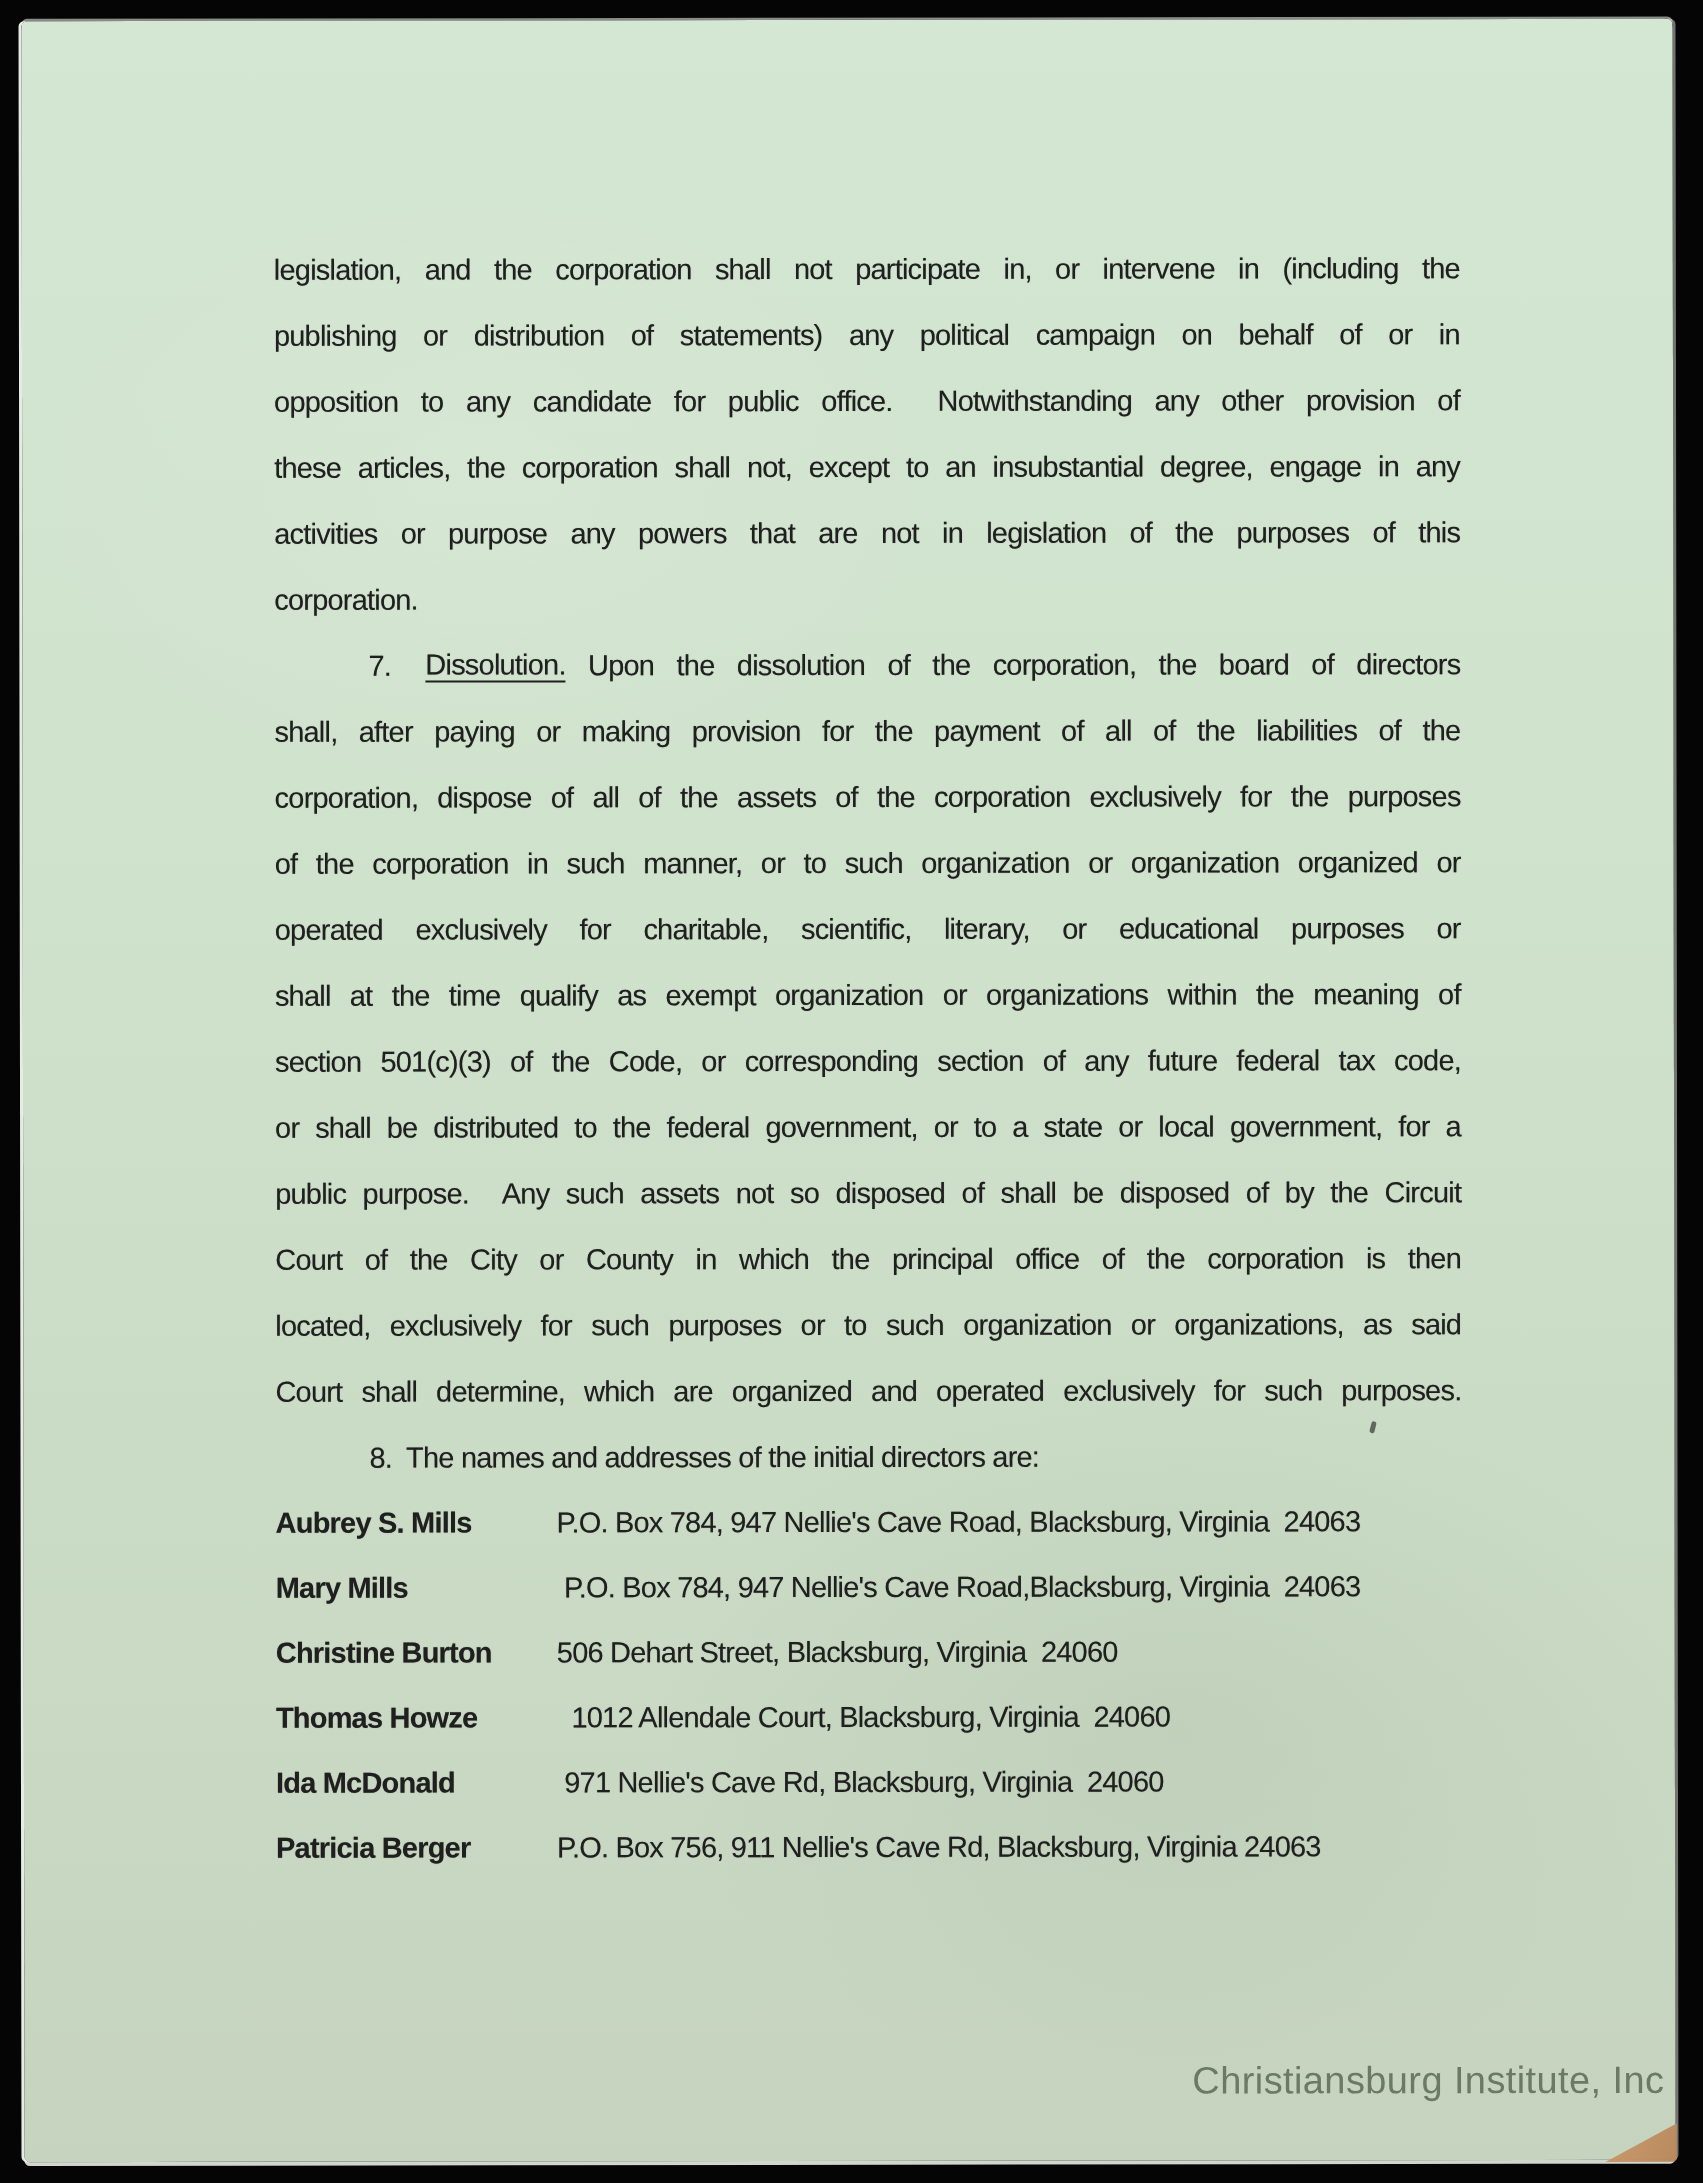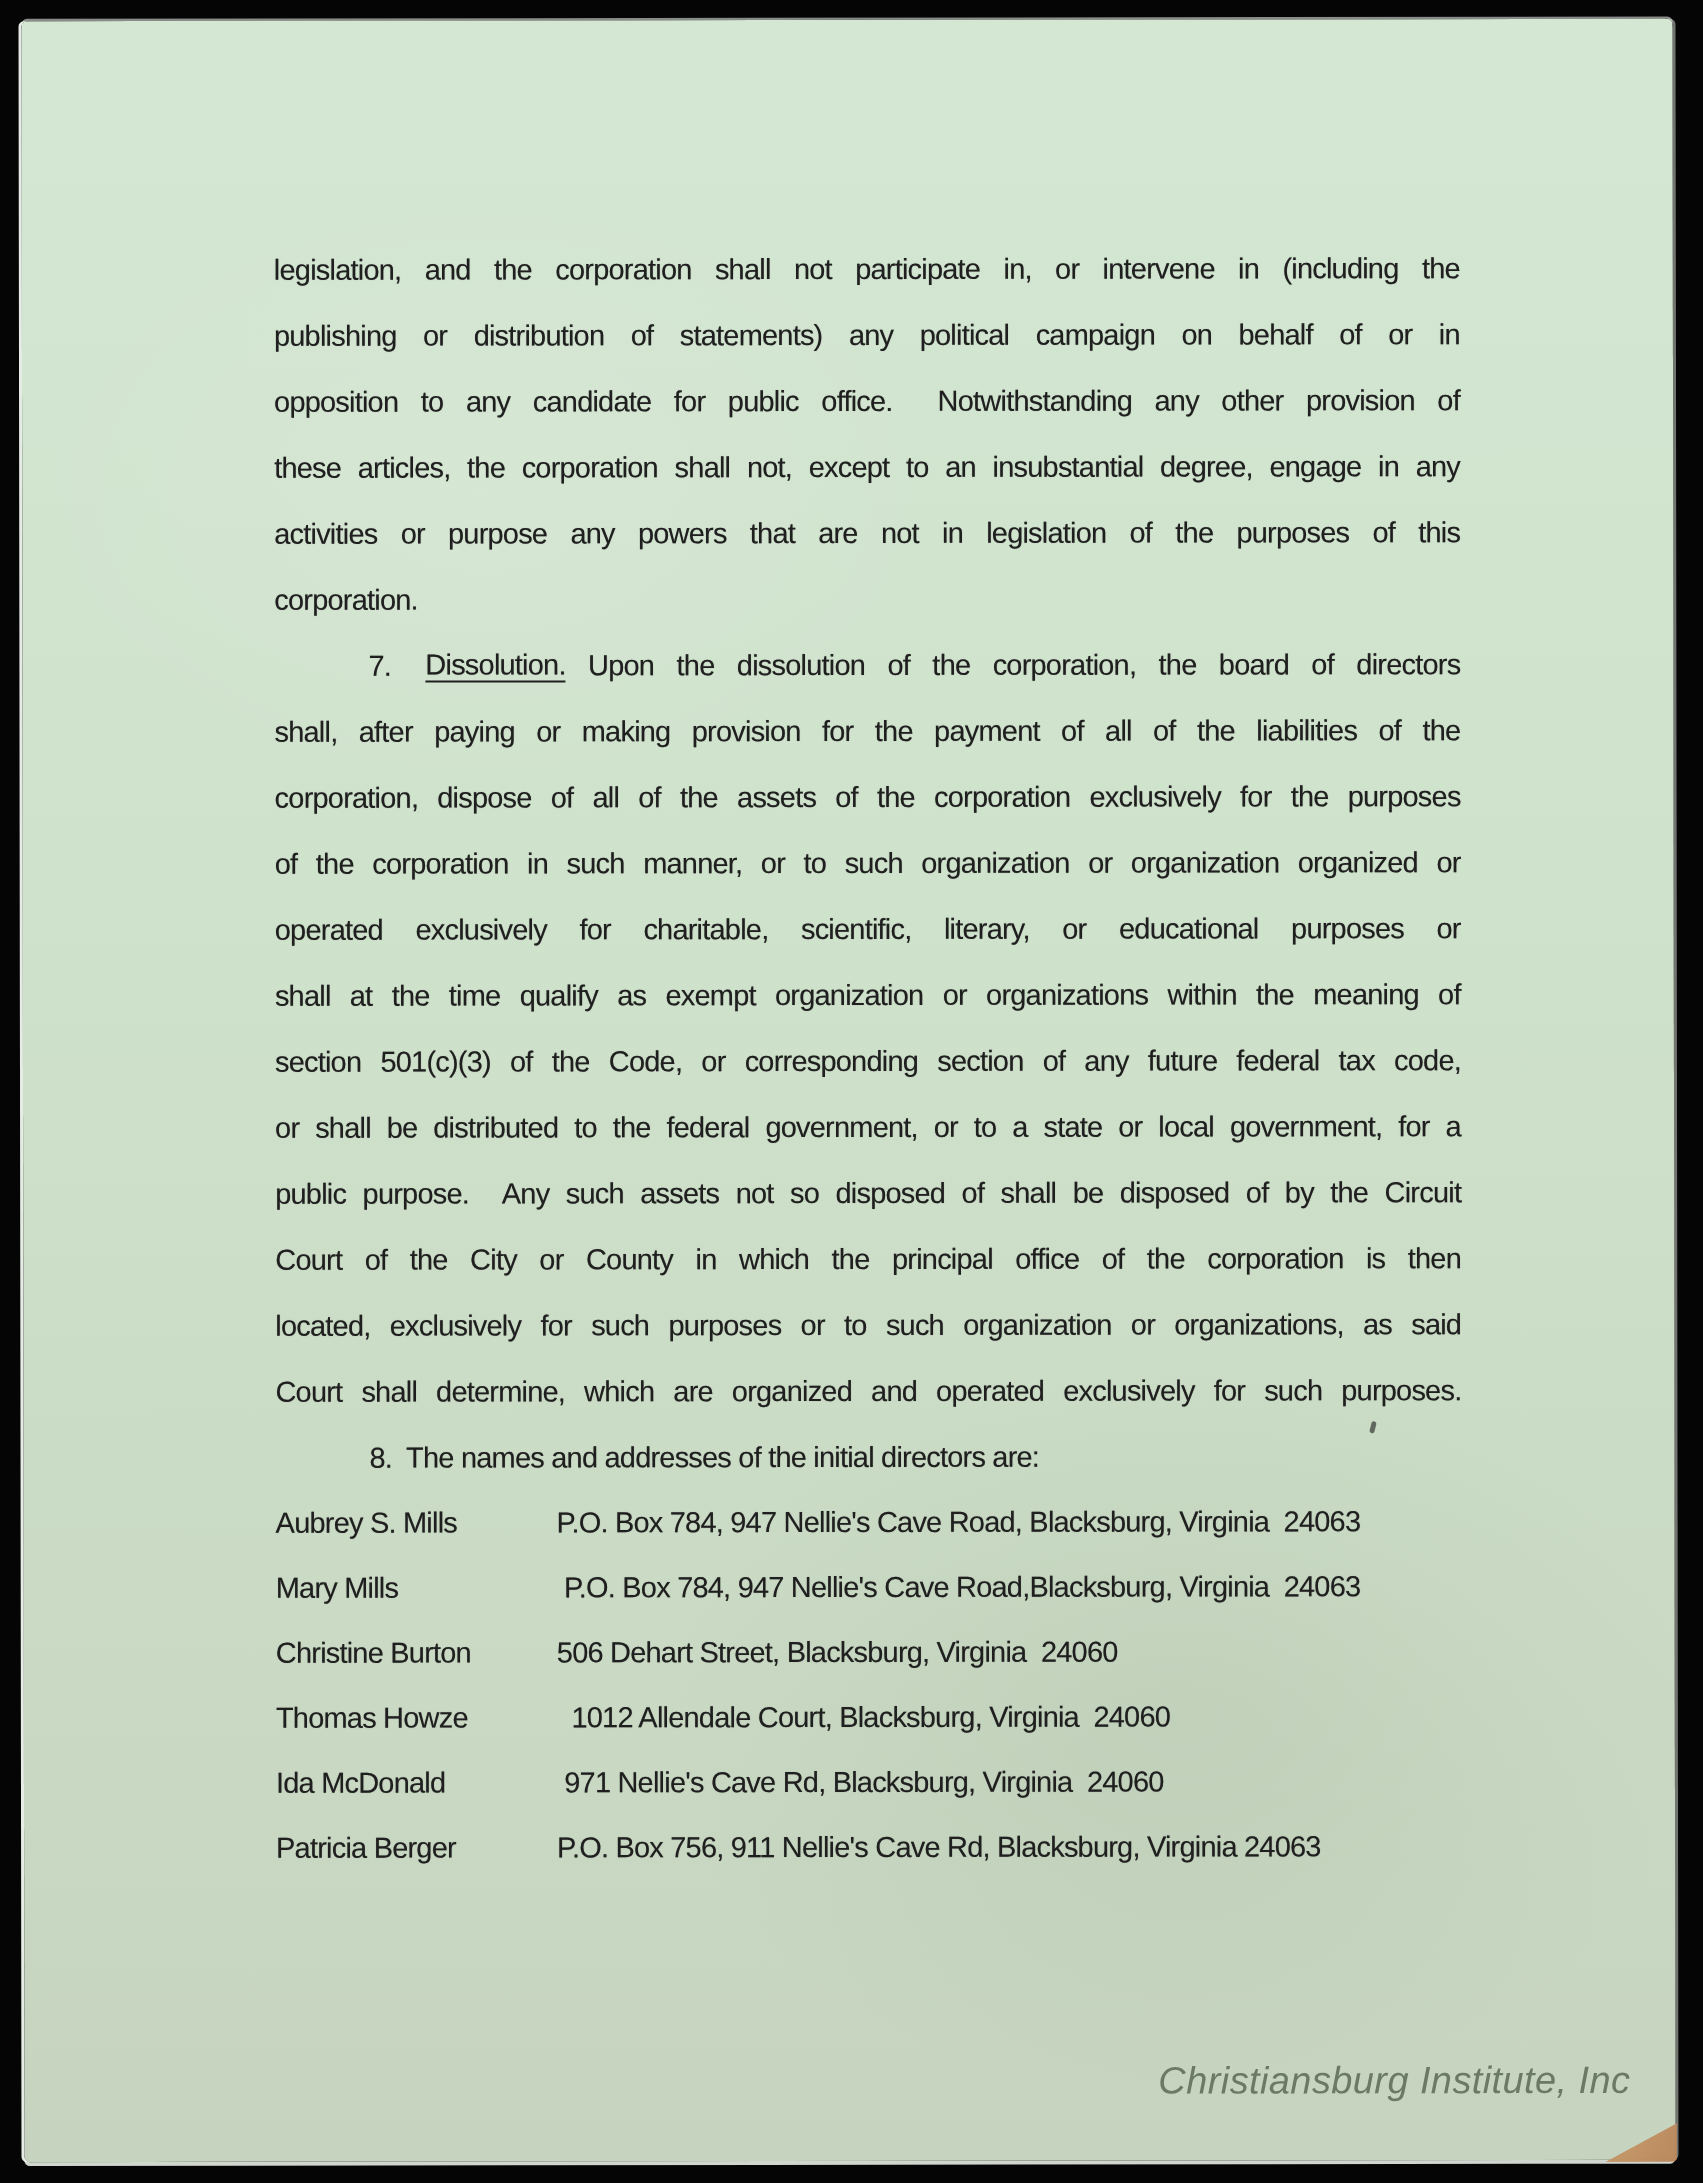--- a/index.html
+++ b/index.html
@@ -62,30 +62,30 @@
   }
   .dir-row{
     height:65px;
     line-height:65px;
     display:flex;
     white-space:pre;
   }
   .dir-name{
     flex:0 0 281px;
     white-space:pre;
+    font-weight:bold;
   }
   .dir-addr{white-space:pre;}
   .footer-mark{
     position:absolute;
-    right:45px; top:2041px;
+    right:11px; top:2041px;
     font-size:38px;
     line-height:1.1;
     color:var(--footer);
     letter-spacing:0.4px;
-    font-style:italic;
   }
   .speck{
     position:absolute;
     left:1347px; top:1402px;
     width:4.5px; height:12px;
     background:rgba(40,45,40,0.65);
     border-radius:2.3px;
     transform:rotate(14deg);
   }
   .torn-corner{

